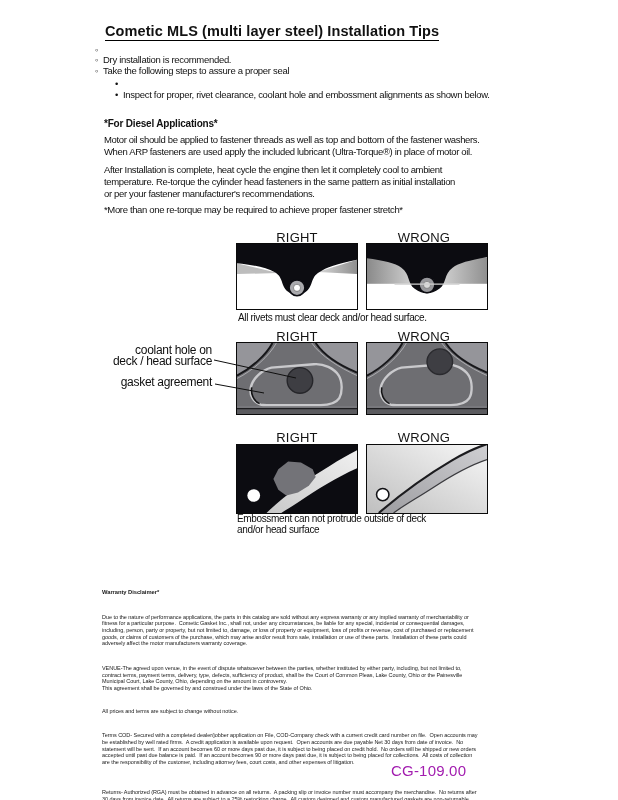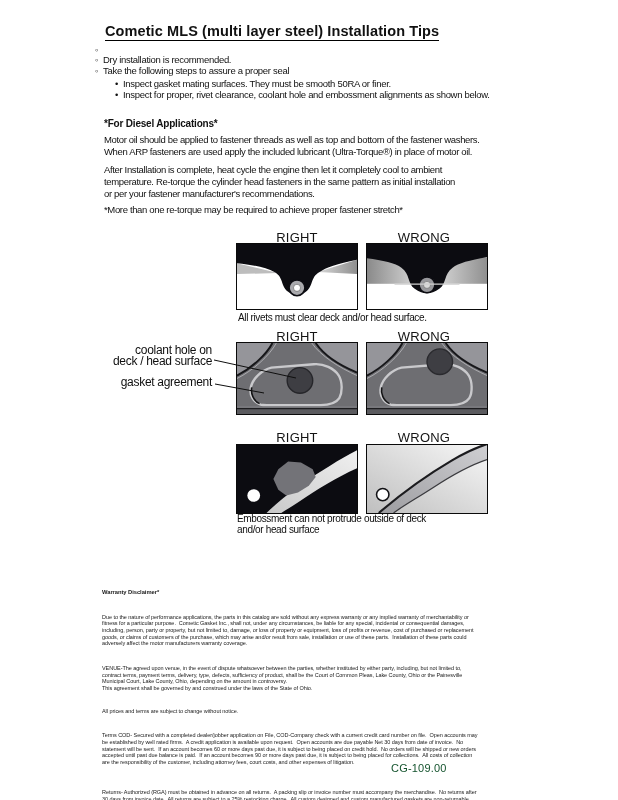--- a/index.html
+++ b/index.html
@@ -29,21 +29,21 @@
   .ann{font-size:12px;letter-spacing:-0.3px;line-height:11px;white-space:pre;color:#0f0f0f;}
   .ann-right{text-align:right;}
 
   .legal{left:102px;top:576px;width:420px;font-size:5.5px;line-height:6.7px;
          letter-spacing:-0.05px;color:#1a1a1a;white-space:pre;}
   .legal .lg-h{font-size:5.8px;font-weight:bold;}
   .lg-b{white-space:pre;}
   .mt4{margin-top:4px;} .mt45{margin-top:4.5px;} .mt3{margin-top:3px;}
   .mt10{margin-top:10px;}
 
-  .footer-code{left:391px;top:762px;font-size:11px;letter-spacing:0.2px;color:#14532d;}
+  .footer-code{left:391px;top:762px;font-size:15px;letter-spacing:0.2px;color:#a21caf;}
 
   .overlay{left:0;top:0;pointer-events:none;}
 </style>
 </head>
 <body>
 
 <div class="page">
 
   <div class="abs title">Cometic MLS (multi layer steel) Installation Tips</div>
 
@@ -54,21 +54,20 @@
     <div class="b-row">
         <span class="mk">◦</span>
         <span>Dry installation is recommended.</span>
       </div>
     <div class="b-row">
         <span class="mk">◦</span>
         <span>Take the following steps to assure a proper seal</span>
       </div>
     <div class="b-row sub sub-gap">
         <span class="mk">•</span>
-        <span>Inspect gasket mating surfaces.  They must be smooth 50RA or finer.</span>
       </div>
     <div class="b-row sub">
         <span class="mk">•</span>
         <span>Inspect for proper, rivet clearance, coolant hole and embossment alignments as shown below.</span>
       </div>
   </div>
 
   <div class="abs h2">*For Diesel Applications*</div>
   <div class="abs body-par p1">Motor oil should be applied to fastener threads as well as top and bottom of the fastener washers.
 When ARP fasteners are used apply the included lubricant (Ultra-Torque®) in place of motor oil.</div>

